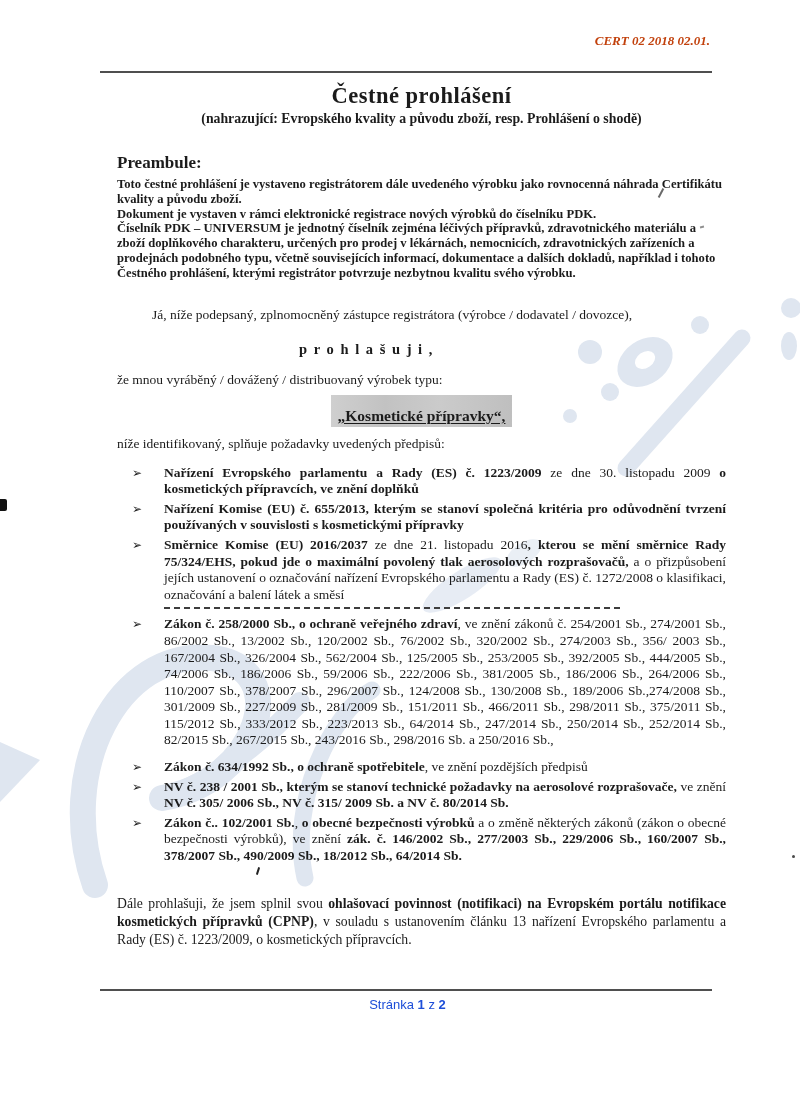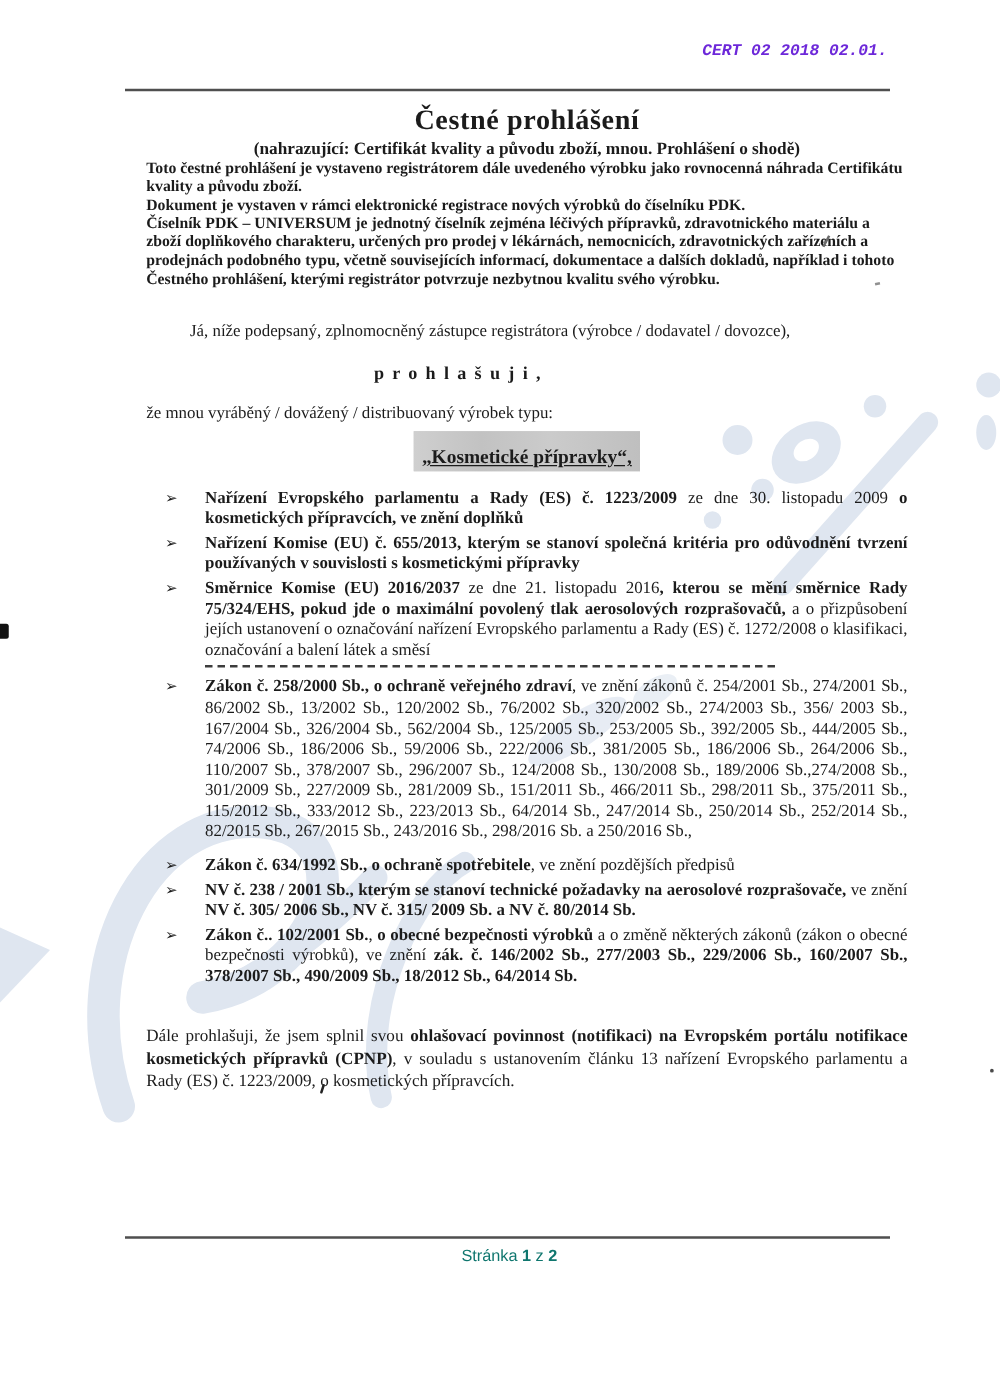--- a/index.html
+++ b/index.html
@@ -5,22 +5,22 @@
   html,body{margin:0;padding:0;}
   body{
     width:800px;height:1100px;background:#ffffff;position:relative;overflow:hidden;
     font-family:"Liberation Serif","DejaVu Serif",serif;color:#1b1b1b;
   }
   .watermark{position:absolute;left:0;top:0;z-index:0;}
   .doc{position:absolute;left:117px;top:0;width:609px;z-index:2;padding-top:82px;}
 
   .docref{
     position:absolute;top:33px;right:90px;z-index:2;
-    font-family:Liberation Mono, monospace;
-    font-style:italic;font-weight:bold;font-size:13px;color:#6d28d9;text-align:center;
+    font-family:Liberation Serif, serif;
+    font-style:italic;font-weight:bold;font-size:13px;color:#c2410c;text-align:center;
   }
   .rule{position:absolute;left:100px;width:612px;height:2px;background:#4f4f4f;z-index:2;}
   .rule-top{top:71px;}
   .rule-bottom{top:989px;}
 
   .title{margin:0;text-align:center;font-size:22.5px;font-weight:bold;line-height:27px;letter-spacing:.5px;}
   .subtitle{margin:1px 0 0 0;text-align:center;font-size:13.8px;font-weight:bold;line-height:17px;}
 
   .pre-heading{margin:26px 0 4px 0;font-size:17px;font-weight:bold;}
   .pre-body p{margin:0;font-size:12.6px;font-weight:bold;line-height:14.8px;text-align:left;}
@@ -45,21 +45,21 @@
     font-family:"DejaVu Sans",sans-serif;
   }
   .dash-sep{border-top:2px dashed #3d3d3d;width:456px;margin:4px 0 7px 0;height:0;}
   .gap-after{margin-bottom:10px;}
 
   .closing{margin:30px 0 0 0;margin-left:-47px;font-size:13.7px;line-height:18.2px;text-align:justify;}
   .closing-wrap{padding-left:47px;}
 
   .footer-text{
     position:absolute;top:997px;left:103px;width:609px;z-index:2;text-align:center;
-    font-family:"Liberation Sans","DejaVu Sans",sans-serif;font-size:13px;color:#0f766e;
+    font-family:"Liberation Sans","DejaVu Sans",sans-serif;font-size:13px;color:#1d4ed8;
   }
 
   .artifact{position:absolute;z-index:3;}
   .a-notch{left:0;top:499px;width:7px;height:12px;background:#121212;border-radius:0 2px 2px 0;}
   .a-apostrophe{left:257px;top:867px;width:2px;height:8px;background:#222;transform:rotate(18deg);border-radius:1px;}
   .a-slash{left:660px;top:188px;width:2px;height:10px;background:#6a6a6a;transform:rotate(28deg);}
   .a-mark{left:700px;top:226px;width:4px;height:2px;background:#909090;transform:rotate(-12deg);}
   .a-dot{left:792px;top:855px;width:3px;height:3px;background:#4a4a4a;border-radius:50%;}
 
   b{font-weight:bold;}
@@ -88,34 +88,36 @@
     <ellipse cx="789" cy="346" rx="8" ry="14"></ellipse>
   </g>
 </svg>
 
 <div class="docref">CERT 02 2018 02.01.</div>
 <div class="rule rule-top"></div>
 <div class="rule rule-bottom"></div>
 
 <div class="doc">
   <h1 class="title">Čestné prohlášení</h1>
-  <div class="subtitle">(nahrazující: Certifikát kvality a původu zboží, mnou. Prohlášení o shodě)</div>
+  <div class="subtitle">(nahrazující: Evropského kvality a původu zboží, resp. Prohlášení o shodě)</div>
 
+  <div class="pre-heading">Preambule:</div>
   <div class="pre-body">
       <p>Toto čestné prohlášení je vystaveno registrátorem dále uvedeného výrobku jako rovnocenná náhrada Certifikátu kvality a původu zboží.</p>
       <p>Dokument je vystaven v rámci elektronické registrace nových výrobků do číselníku PDK.</p>
       <p>Číselník PDK – UNIVERSUM je jednotný číselník zejména léčivých přípravků, zdravotnického materiálu a zboží doplňkového charakteru, určených pro prodej v lékárnách, nemocnicích, zdravotnických zařízeních a prodejnách podobného typu, včetně souvisejících informací, dokumentace a dalších dokladů, například i tohoto Čestného prohlášení, kterými registrátor potvrzuje nezbytnou kvalitu svého výrobku.</p>
     </div>
 
   <p class="intro">Já, níže podepsaný, zplnomocněný zástupce registrátora (výrobce / dodavatel / dovozce),</p>
   <p class="verb">p r o h l a š u j i ,</p>
   <p class="product-intro">že mnou vyráběný / dovážený / distribuovaný výrobek typu:</p>
   <p class="product-line">
     <span class="product-hl">„Kosmetické přípravky“,</span>
   </p>
+  <p class="req-intro">níže identifikovaný, splňuje požadavky uvedených předpisů:</p>
 
   <div class="reg-list">
       <div class="reg-item"><span class="bullet">➢</span><span><b>Nařízení Evropského parlamentu a Rady (ES) č. 1223/2009 </b><span>ze dne 30. listopadu 2009 </span><b>o kosmetických přípravcích, ve znění doplňků</b></span></div>
       <div class="reg-item"><span class="bullet">➢</span><span><b>Nařízení Komise (EU) č. 655/2013, kterým se stanoví společná kritéria pro odůvodnění tvrzení používaných v souvislosti s kosmetickými přípravky</b></span></div>
       <div class="reg-item"><span class="bullet">➢</span><span><b>Směrnice Komise (EU) 2016/2037 </b><span>ze dne 21. listopadu 2016</span><b>, kterou se mění směrnice Rady 75/324/EHS, pokud jde o maximální povolený tlak aerosolových rozprašovačů, </b><span>a o přizpůsobení jejích ustanovení o označování nařízení Evropského parlamentu a Rady (ES) č. 1272/2008 o klasifikaci, označování a balení látek a směsí</span></span></div>
       <div class="dash-sep"></div>
       <div class="reg-item gap-after"><span class="bullet">➢</span><span><b>Zákon č. 258/2000 Sb., o ochraně veřejného zdraví</b><span>, ve znění zákonů č. 254/2001 Sb., 274/2001 Sb., 86/2002 Sb., 13/2002 Sb., 120/2002 Sb., 76/2002 Sb., 320/2002 Sb., 274/2003 Sb., 356/ 2003 Sb., 167/2004 Sb., 326/2004 Sb., 562/2004 Sb., 125/2005 Sb., 253/2005 Sb., 392/2005 Sb., 444/2005 Sb., 74/2006 Sb., 186/2006 Sb., 59/2006 Sb., 222/2006 Sb., 381/2005 Sb., 186/2006 Sb., 264/2006 Sb., 110/2007 Sb., 378/2007 Sb., 296/2007 Sb., 124/2008 Sb., 130/2008 Sb., 189/2006 Sb.,274/2008 Sb., 301/2009 Sb., 227/2009 Sb., 281/2009 Sb., 151/2011 Sb., 466/2011 Sb., 298/2011 Sb., 375/2011 Sb., 115/2012 Sb., 333/2012 Sb., 223/2013 Sb., 64/2014 Sb., 247/2014 Sb., 250/2014 Sb., 252/2014 Sb., 82/2015 Sb., 267/2015 Sb., 243/2016 Sb., 298/2016 Sb. a 250/2016 Sb.,</span></span></div>
       <div class="reg-item"><span class="bullet">➢</span><span><b>Zákon č. 634/1992 Sb., o ochraně spotřebitele</b><span>, ve znění pozdějších předpisů</span></span></div>
       <div class="reg-item"><span class="bullet">➢</span><span><b>NV č. 238 / 2001 Sb., kterým se stanoví technické požadavky na aerosolové rozprašovače, </b><span>ve znění </span><b>NV č. 305/ 2006 Sb., NV č. 315/ 2009 Sb. a NV č. 80/2014 Sb.</b></span></div>
       <div class="reg-item"><span class="bullet">➢</span><span><b>Zákon č.. 102/2001 Sb.</b><span>, </span><b>o obecné bezpečnosti výrobků </b><span>a o změně některých zákonů (zákon o obecné bezpečnosti výrobků), ve znění </span><b>zák. č. 146/2002 Sb., 277/2003 Sb., 229/2006 Sb., 160/2007 Sb., 378/2007 Sb., 490/2009 Sb., 18/2012 Sb., 64/2014 Sb.</b></span></div>

